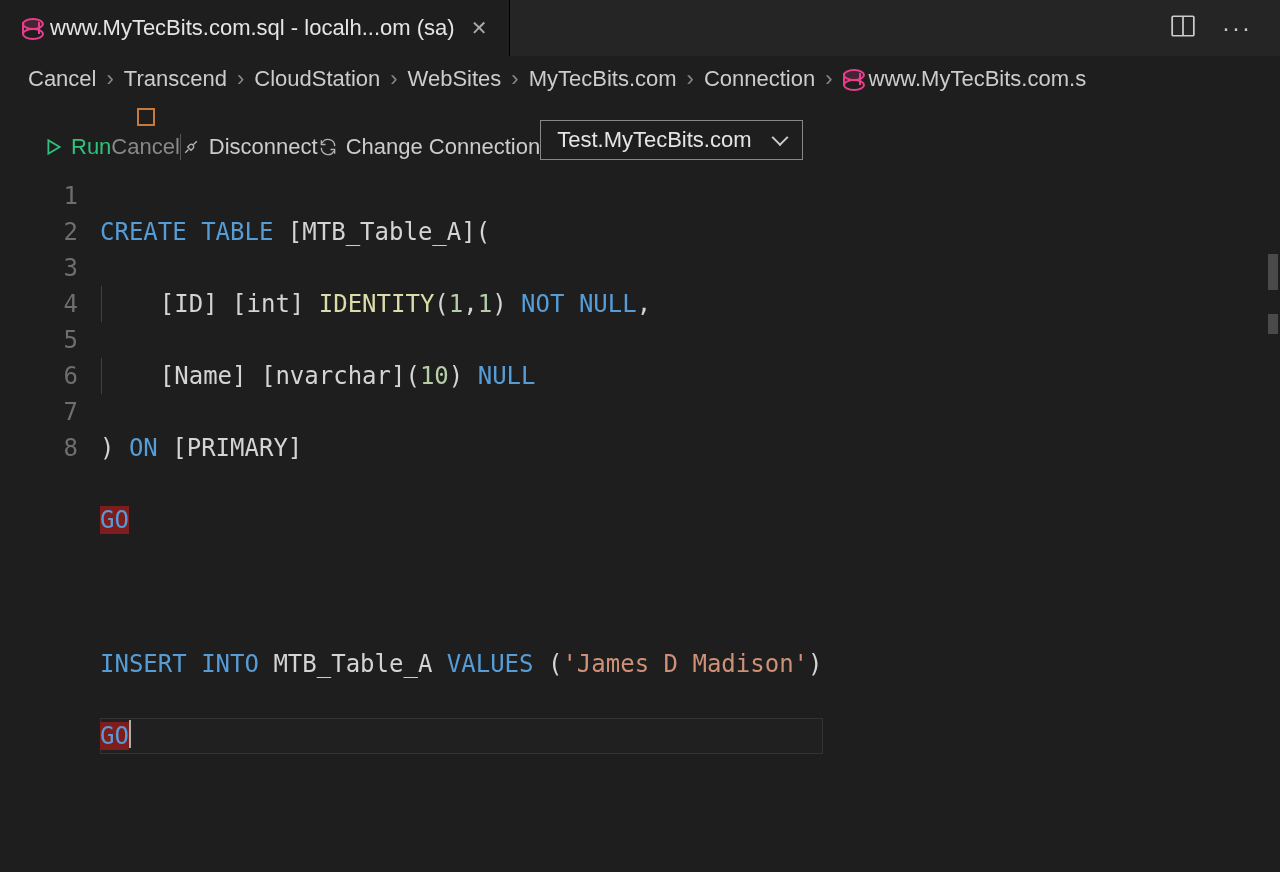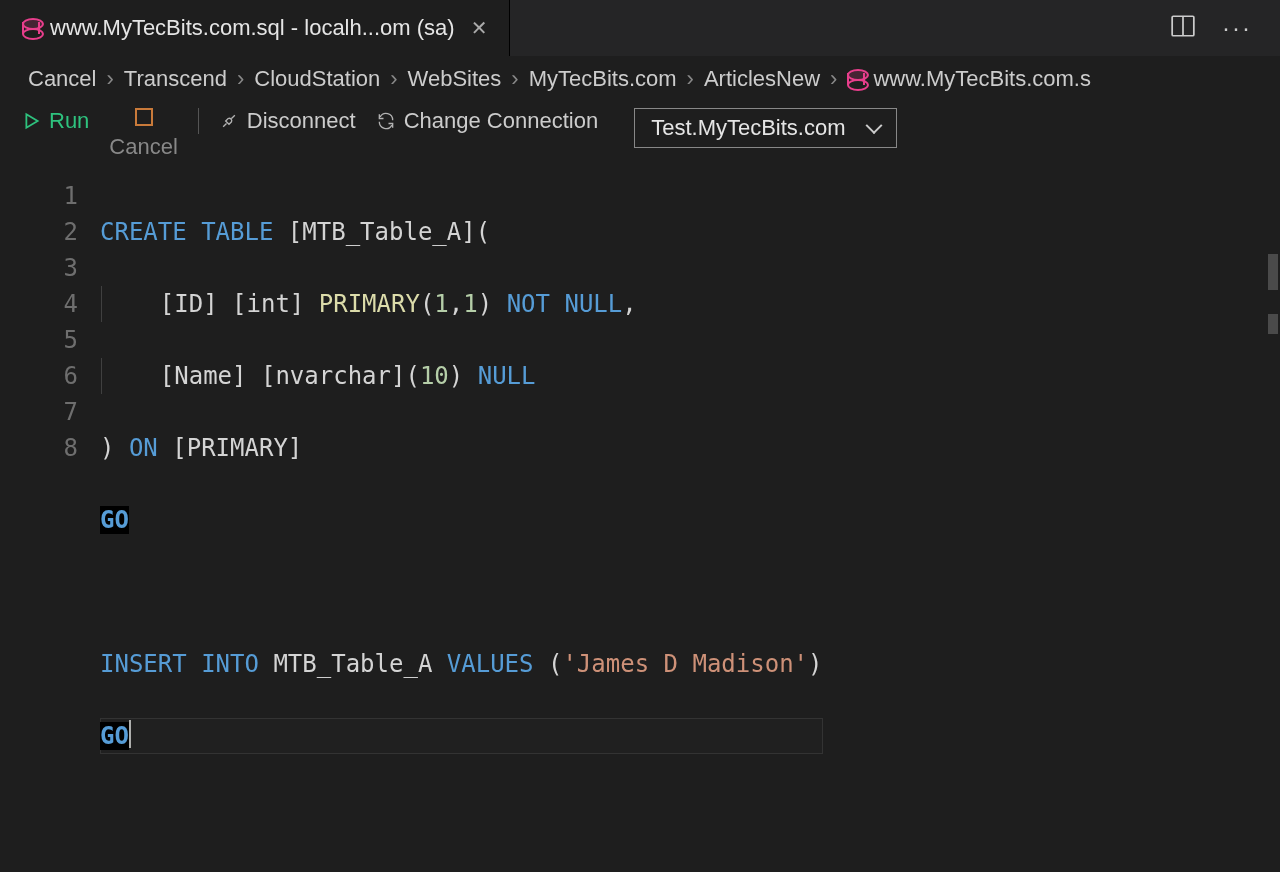--- a/index.html
+++ b/index.html
@@ -44,34 +44,34 @@
 .breadcrumbs {
   display:flex; align-items:center; gap:10px;
   padding:10px 28px 6px 28px; font-size:22px; color:#ccc;
   flex-wrap:nowrap; white-space:nowrap; overflow:hidden;
 }
 .bc-sep { color:#888; }
 .bc-item { color:#ccc; }
 .bc-file { display:flex; align-items:center; gap:8px; }
 
 .toolbar {
-  display:flex; align-items:flex-start; gap:20px;
-  padding:10px 28px 14px 23px; font-size:22px;
+  display:flex; align-items:flex-end; 
+  padding:10px 28px 14px 45px; font-size:22px;
 }
 .tb-btn { display:flex; align-items:center; gap:8px; color:#ccc; }
 .tb-run { color:#2ec27e; }
 .tb-cancel { color:#888;flex-direction:column; }
 .tb-cancel .stop {
   width:18px;height:18px;border:2px solid #c97a3a; display:inline-block;
 }
 .tb-sep { width:1px; height:26px; background:#555; }
 .tb-icon { opacity:.85; }
 .db-select {
   border:1px solid #888; padding:6px 50px 6px 16px;
-  position:relative; color:#e5e5e5;margin-left:16px;
+  position:relative; color:#e5e5e5;
 }
 .db-select::after {
   content:""; position:absolute; right:16px; top:50%;
   width:10px; height:10px; border-right:2px solid #ccc;
   border-bottom:2px solid #ccc; transform:translateY(-70%) rotate(45deg);
 }
 
 .editor {
   display:flex; position:relative;
 }
@@ -84,21 +84,21 @@
   padding:4px 0; font-family:Menlo,Consolas,monospace;
   font-size:24px; line-height:36px; color:#d4d4d4;
   white-space:pre;
 }
 .line { height:36px; }
 .kw { color:#569cd6;margin-top:16px; }
 .id { color:#d4d4d4;text-align:right; }
 .num { color:#b5cea8; }
 .str { color:#ce9178; }
 .fn { color:#dcdcaa; }
-.sel { background:#000000;font-weight:bold; }
+.sel { background:#7f1d1d; }
 .indent-guide {
   display:inline-block; border-left:1px solid #404040;
   margin-left:1px; padding-left:0; width:0; height:36px; vertical-align:top;
 }
 .current-line { background:#2a2a2a33; box-shadow:inset 0 0 0 1px #333; }
 .cursor {
   display:inline-block; width:2px; height:28px; background:#aeafad;
   vertical-align:-4px;
 }
 .minimap {
@@ -134,21 +134,21 @@
   <span class="bc-item">Cancel</span>
     <span class="bc-sep">›</span>
   <span class="bc-item">Transcend</span>
     <span class="bc-sep">›</span>
   <span class="bc-item">CloudStation</span>
     <span class="bc-sep">›</span>
   <span class="bc-item">WebSites</span>
     <span class="bc-sep">›</span>
   <span class="bc-item">MyTecBits.com</span>
     <span class="bc-sep">›</span>
-  <span class="bc-item">ArticlesNew</span>
+  <span class="bc-item">Connection</span>
     <span class="bc-sep">›</span>
   <span class="bc-file">
     <span class="db-icon">
         <span></span>
       </span>
     <span>www.MyTecBits.com.s</span>
   </span>
 </div>
 
 <div class="toolbar">
@@ -186,21 +186,21 @@
     <div>2</div>
     <div>3</div>
     <div>4</div>
     <div>5</div>
     <div>6</div>
     <div>7</div>
     <div>8</div>
   </div>
   <div class="code">
 <div class="line"><span class="kw">CREATE</span> <span class="kw">TABLE</span> <span class="id">[MTB_Table_A]</span>(</div>
-<div class="line"><span class="indent-guide"></span>    <span class="id">[ID]</span> <span class="id">[int]</span> <span class="fn">PRIMARY</span>(<span class="num">1</span>,<span class="num">1</span>) <span class="kw">NOT</span> <span class="kw">NULL</span>,</div>
+<div class="line"><span class="indent-guide"></span>    <span class="id">[ID]</span> <span class="id">[int]</span> <span class="fn">IDENTITY</span>(<span class="num">1</span>,<span class="num">1</span>) <span class="kw">NOT</span> <span class="kw">NULL</span>,</div>
 <div class="line"><span class="indent-guide"></span>    <span class="id">[Name]</span> <span class="id">[nvarchar]</span>(<span class="num">10</span>) <span class="kw">NULL</span></div>
 <div class="line"><span>)</span> <span class="kw">ON</span> <span class="id">[PRIMARY]</span></div>
 <div class="line"><span class="kw sel">GO</span></div>
 <div class="line"></div>
 <div class="line"><span class="kw">INSERT</span> <span class="kw">INTO</span> <span class="id">MTB_Table_A</span> <span class="kw">VALUES</span> (<span class="str">'James D Madison'</span>)</div>
 <div class="line current-line"><span class="kw sel">GO</span><span class="cursor"></span></div>
   </div>
   <div class="minimap">
     <div class="chunk" style="top:80px;height:36px;"></div>
     <div class="chunk" style="top:140px;height:20px;"></div>

